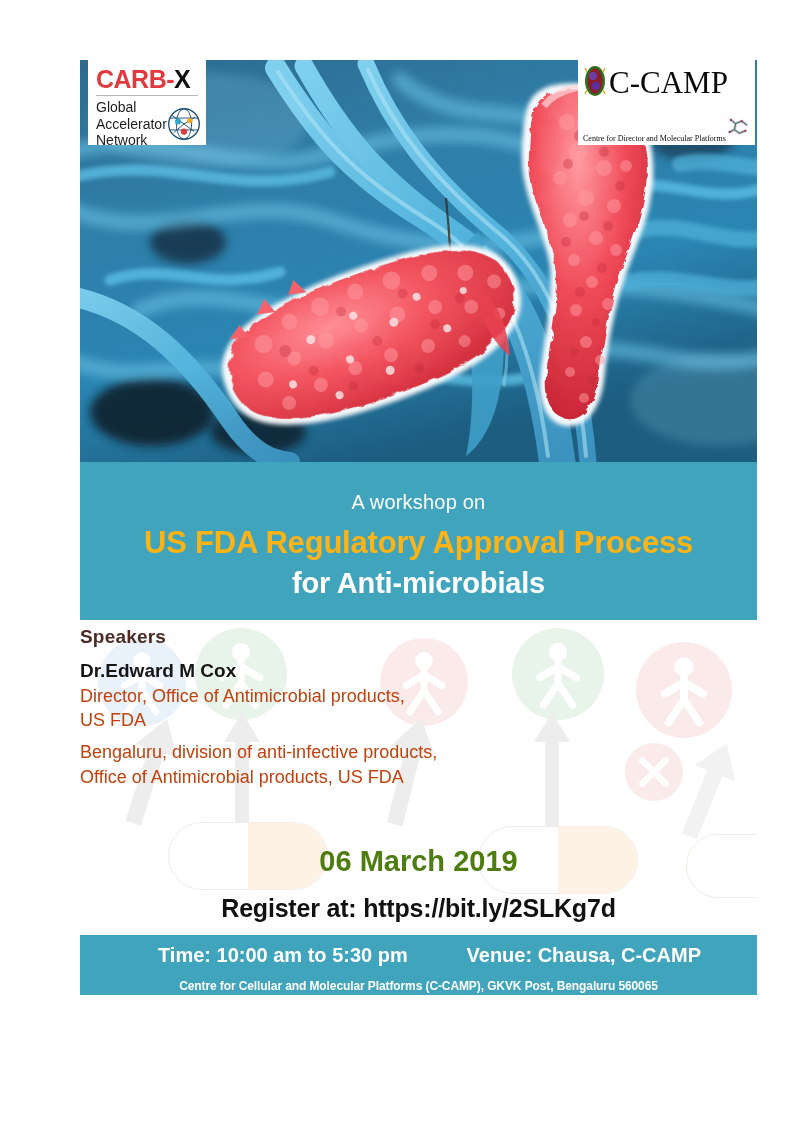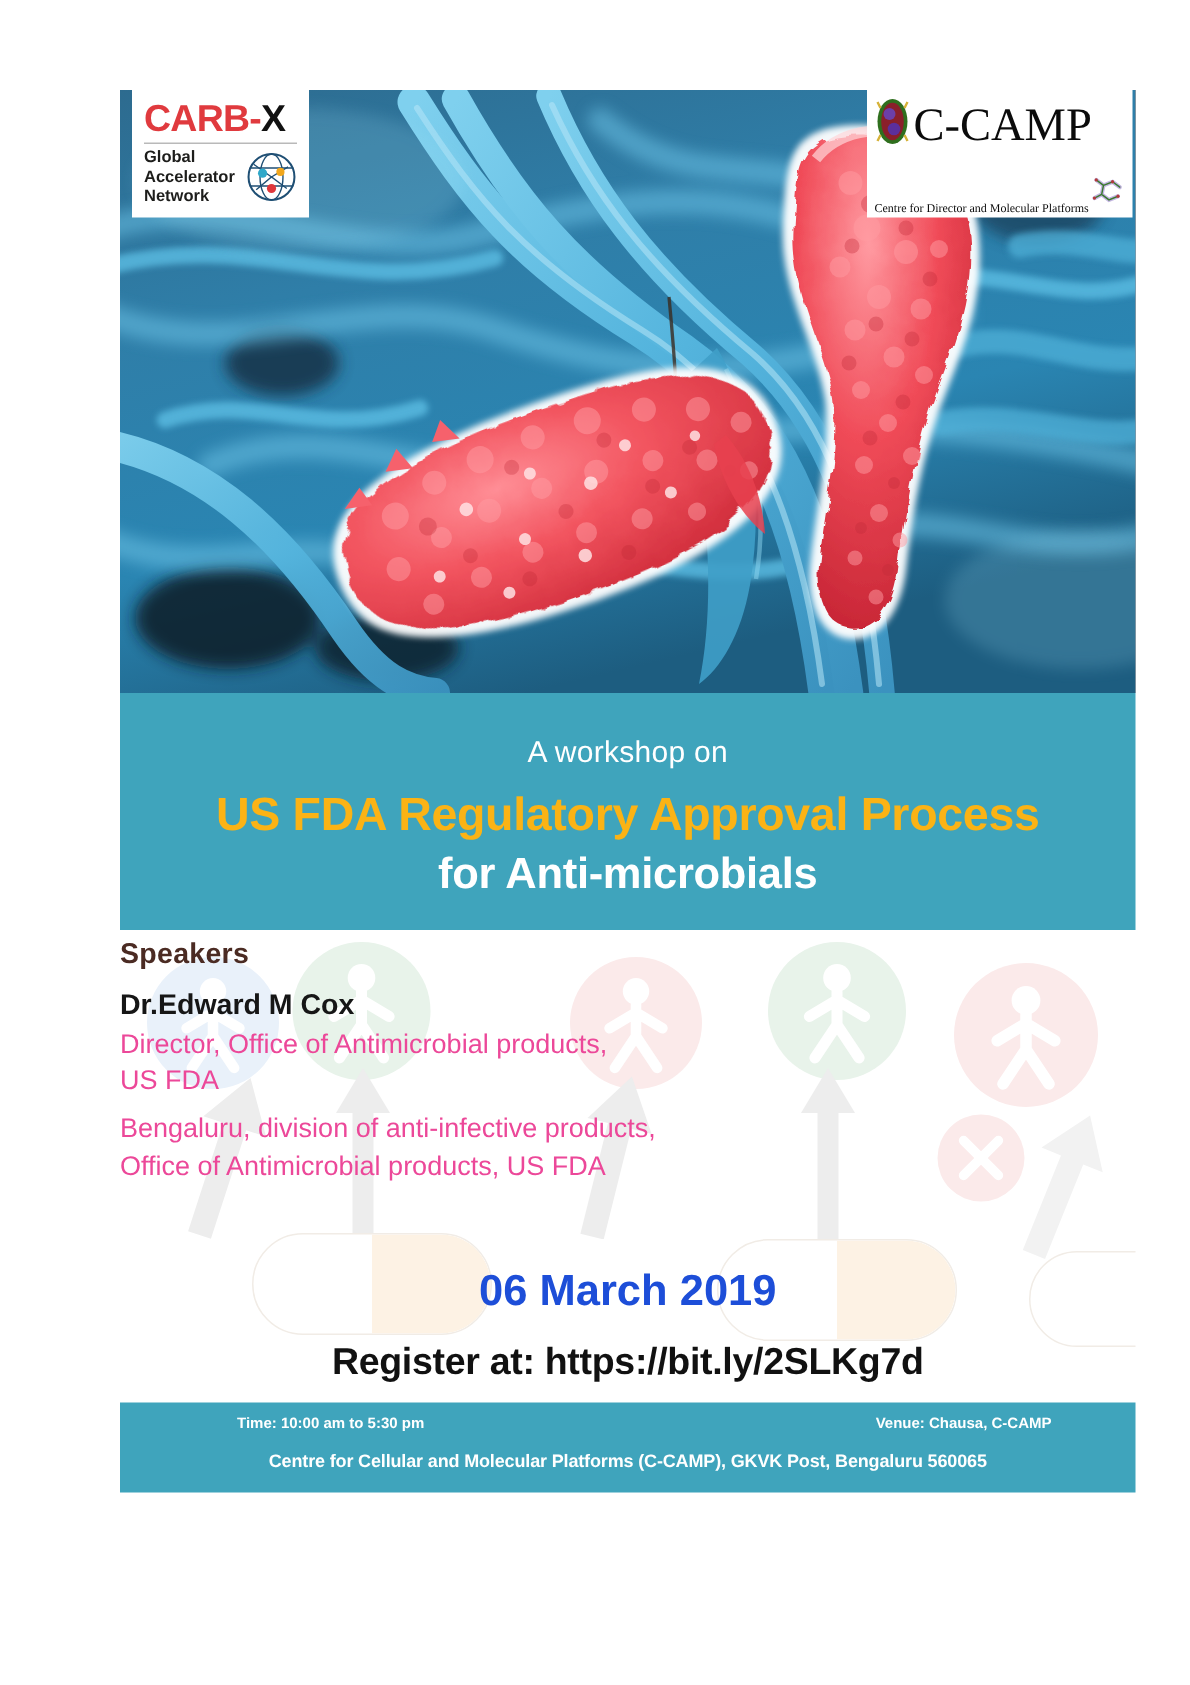--- a/index.html
+++ b/index.html
@@ -115,22 +115,22 @@
     height: 1px;
     background: #b9b9b9;
     margin: 3px 0 3px 0;
   }
   #logo-carbx .carbx-lower {
     display: flex;
     align-items: center;
     justify-content: space-between;
   }
   #logo-carbx .carbx-tagline {
-    font-size: 11px;
-    font-weight: bold;
+    font-size: 14px;
+    font-weight: normal;
     line-height: 1.18;
     color: #1d1d1b;
   }
   #logo-carbx .carbx-globe { flex: 0 0 auto; }
 
   #logo-ccamp {
     left: 566px;
     top: 60px;
     width: 177px;
     height: 85px;
@@ -217,36 +217,36 @@
   }
   .speaker-name {
     font-size: 19px;
     font-weight: bold;
     color: #161616;
     line-height: 1.35;
   }
   .speaker-affil {
     font-size: 18px;
     font-weight: normal;
-    color: #ec4899;
+    color: #c2410c;
     line-height: 1.38;
   }
   .speaker-block + .speaker-block { margin-top: 7px; }
 
   
   #date-line {
     position: absolute;
     left: 68px;
     top: 845px;
     width: 677px;
     text-align: center;
     z-index: 4;
     font-size: 29px;
     font-weight: bold;
-    color: #1d4ed8;
+    color: #4d7c0f;
     letter-spacing: 0px;
   }
   #register-line {
     position: absolute;
     left: 68px;
     top: 894px;
     width: 677px;
     text-align: center;
     z-index: 4;
     font-size: 25px;
@@ -269,21 +269,21 @@
     color: #ffffff;
   }
   #footer-bar .foot-row {
     display: flex;
     justify-content: space-between;
     align-items: baseline;
     padding: 0 28px 0 50px;
   }
   #footer-bar .foot-time,
   #footer-bar .foot-venue {
-    font-size: 10px;
+    font-size: 20px;
     font-weight: bold;
     letter-spacing: 0px;
     white-space: nowrap;
   }
   #footer-bar .foot-address {
     margin-top: 12px;
     text-align: center;
     font-size: 12px;
     font-weight: bold;
     letter-spacing: -0.1px;

